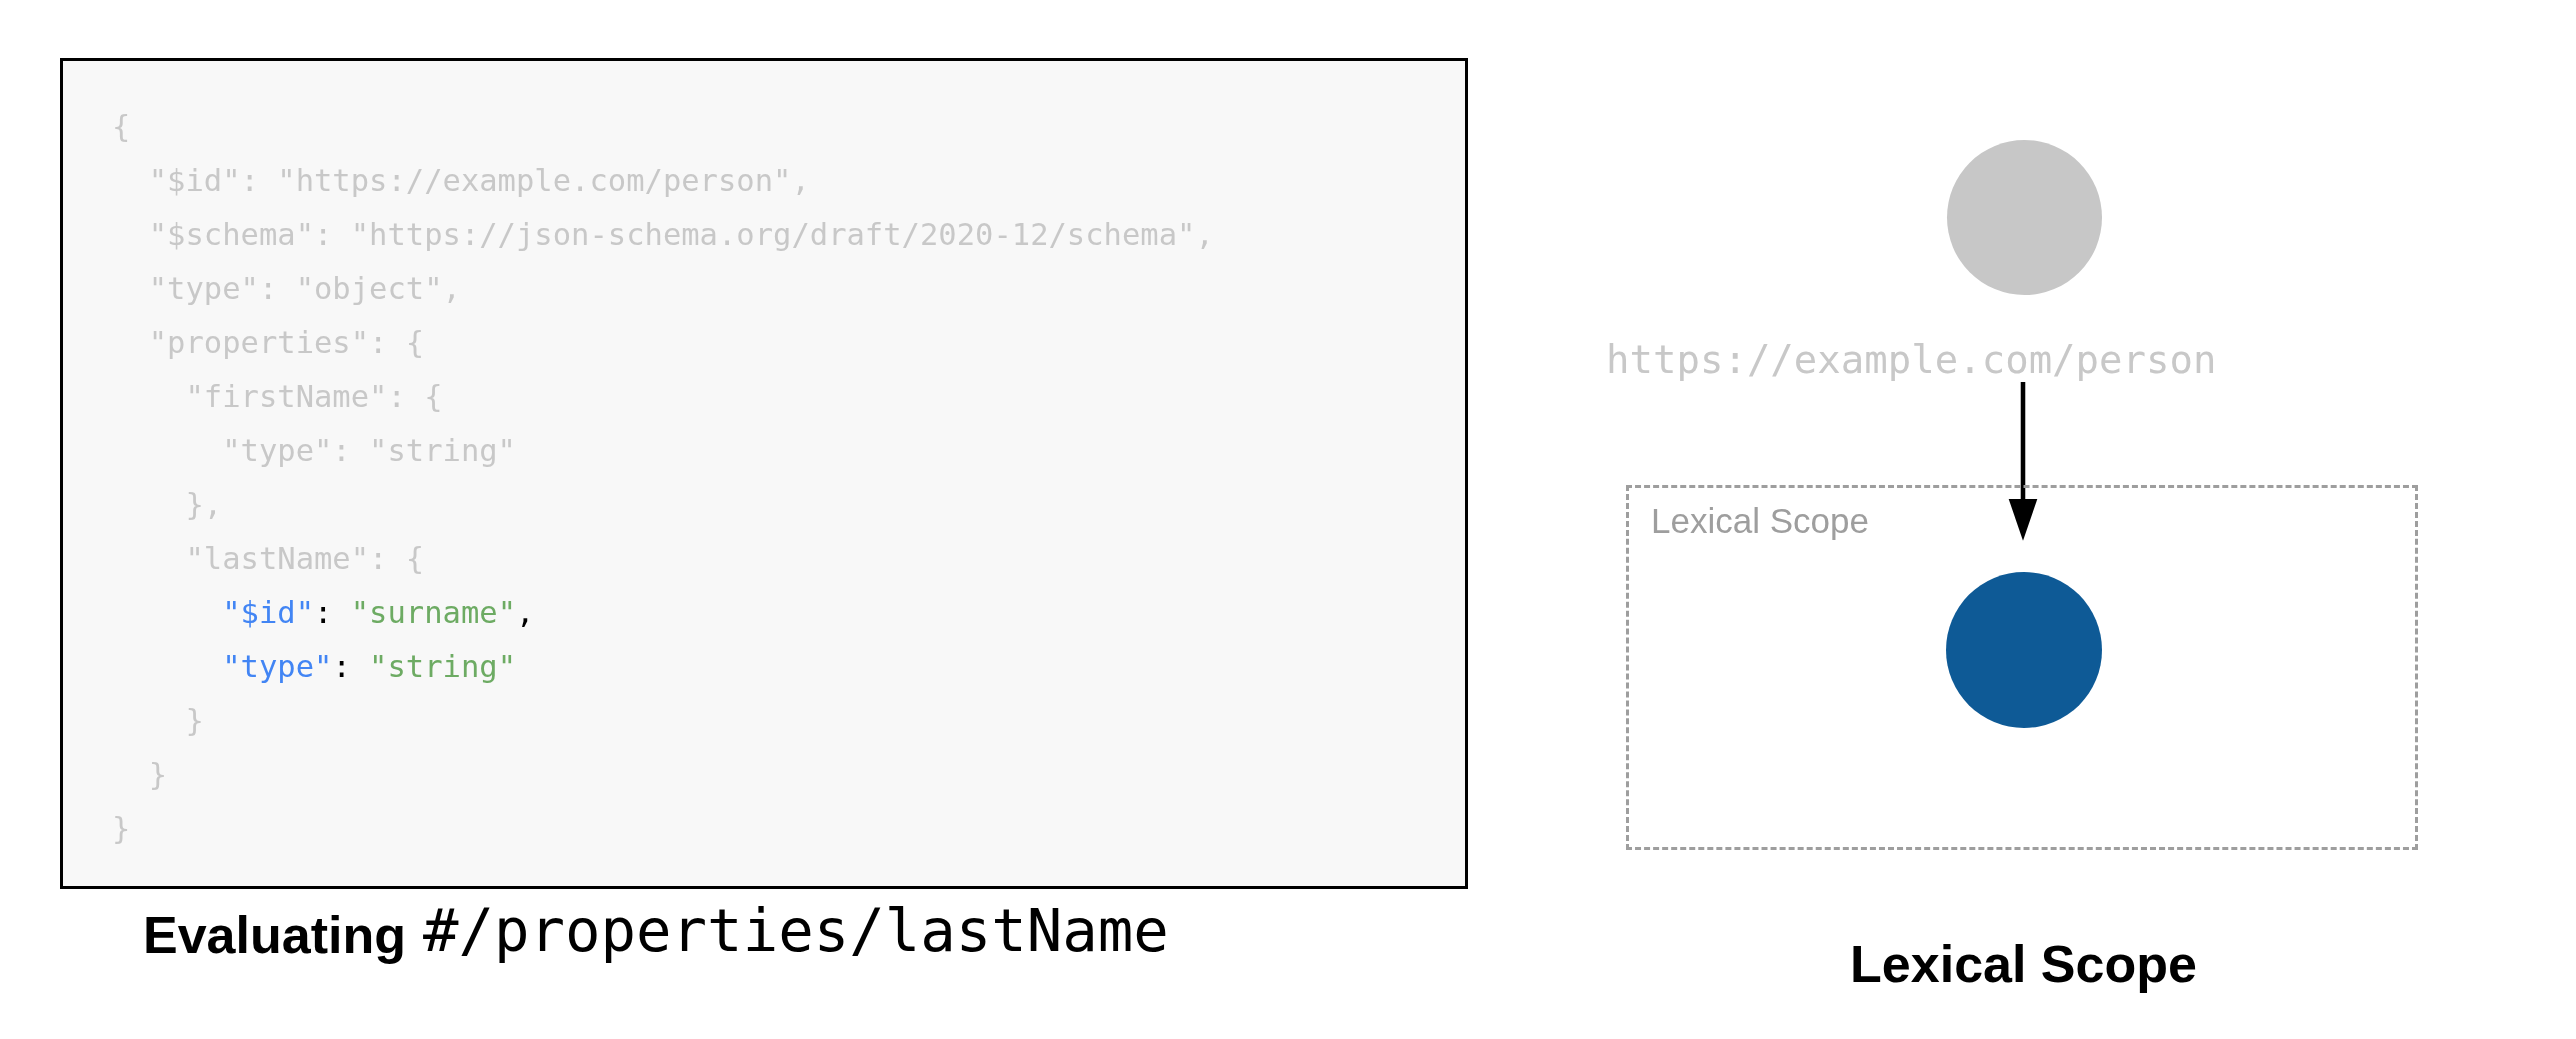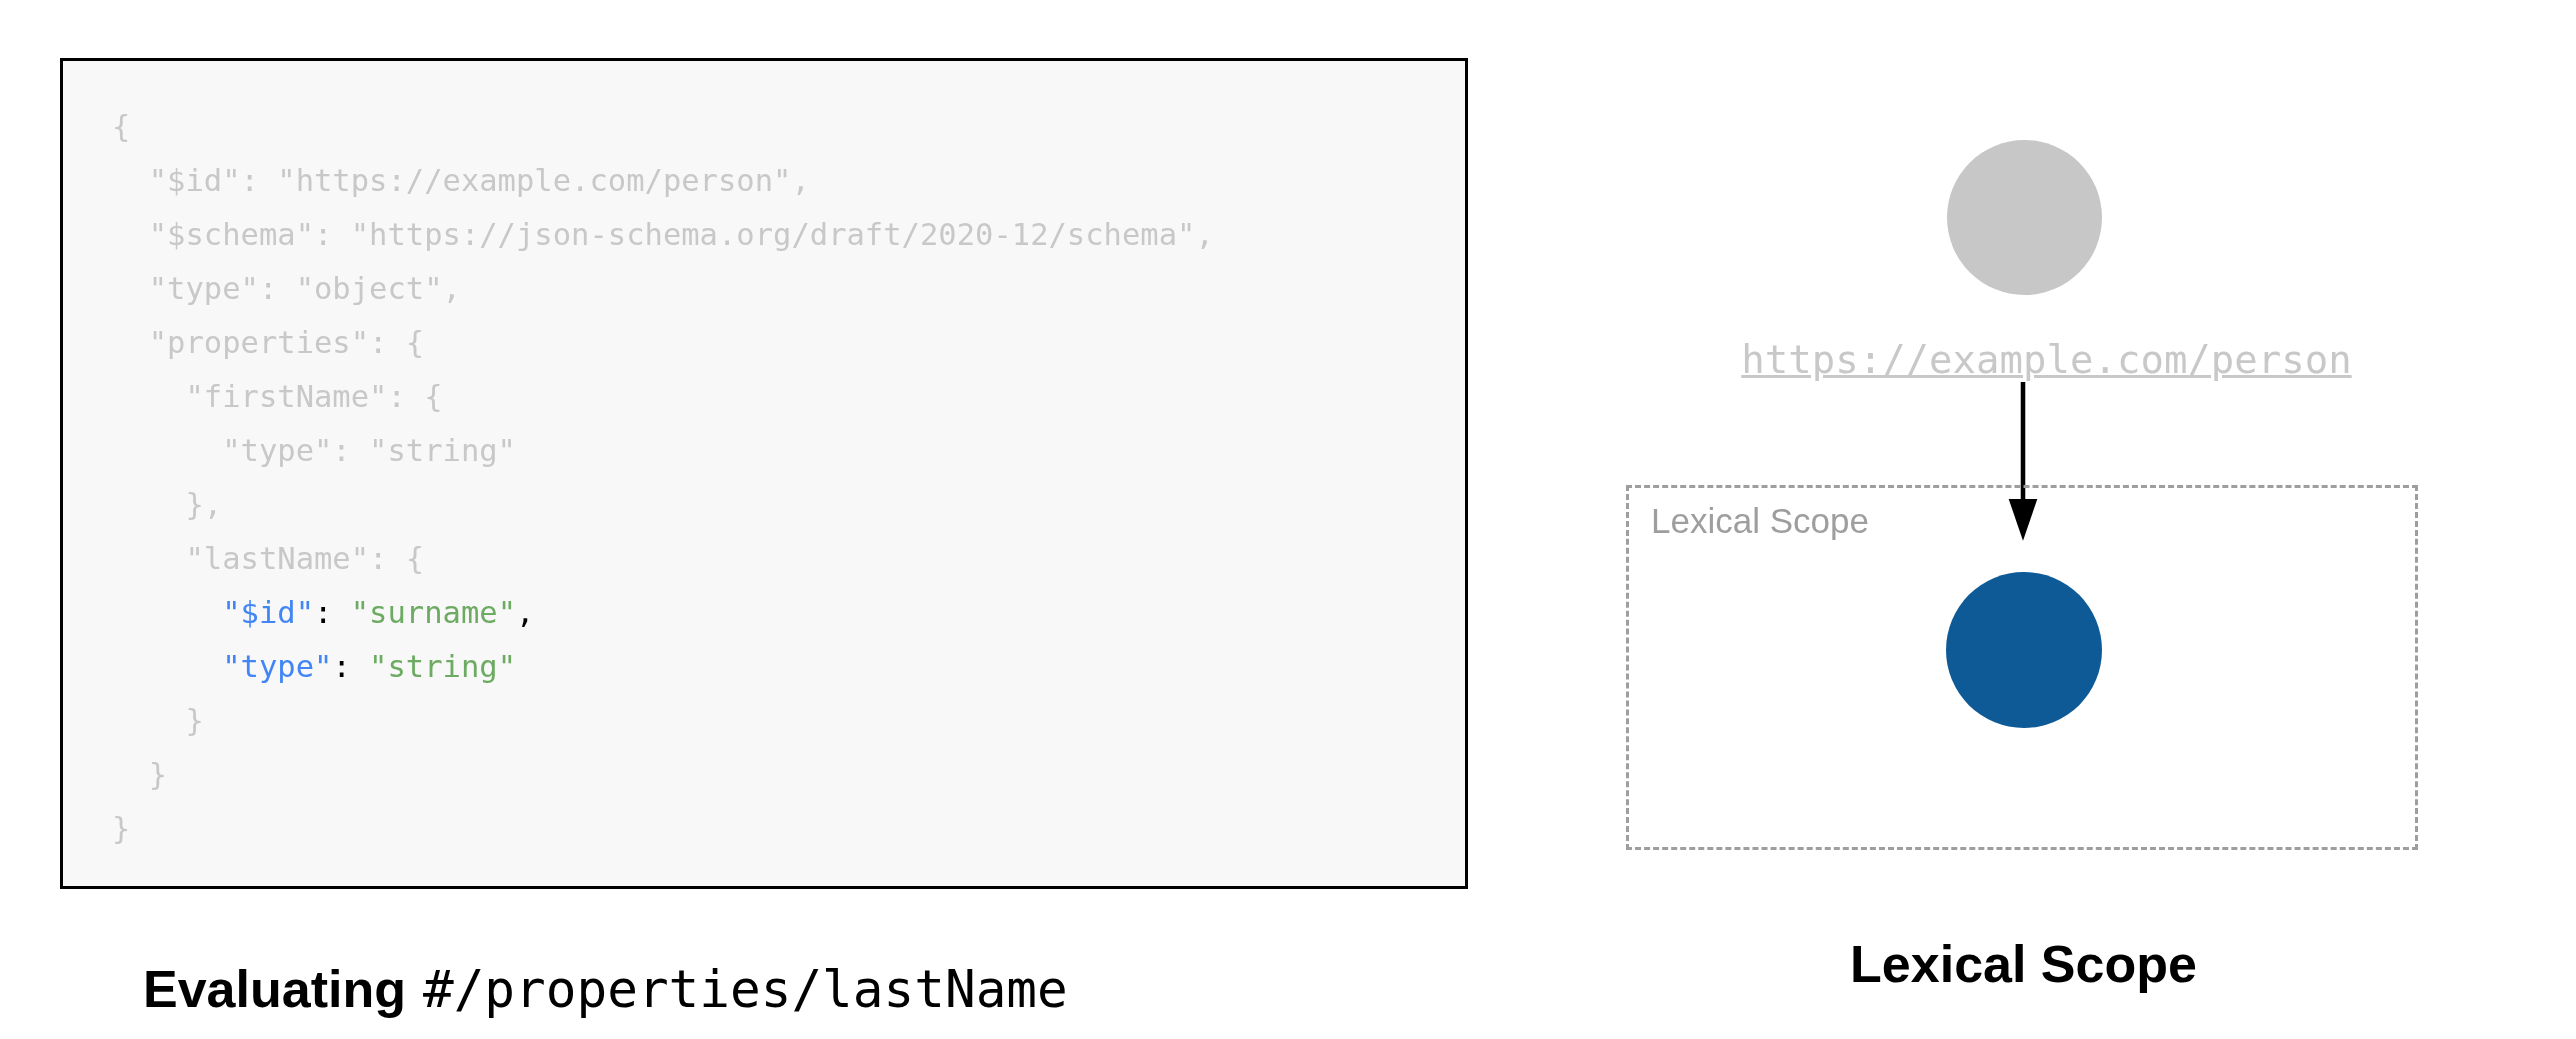--- a/index.html
+++ b/index.html
@@ -36,54 +36,53 @@
     font-size: 30.5px;
     line-height: 54px;
     white-space: pre;
   }
   .code-line { height: 54px; }
 
   
   .caption-left {
     position: absolute;
     left: 143px;
-    top: 959px;
+    top: 896px;
     display: flex;
     align-items: flex-end;
     gap: 17px;
     color: #000;
   }
   .caption-left .cap-bold {
     font-family: "Liberation Sans", sans-serif;
     font-weight: bold;
     font-size: 52px;
   }
   .caption-left .cap-mono {
     font-family: "DejaVu Sans Mono", monospace;
-    font-size: 51px;
+    font-size: 59px;
   }
 
   
   .node-circle {
     position: absolute;
     border-radius: 50%;
   }
   .root-circle { left: 1947px; top: 140px; width: 155px; height: 155px; }
   .child-circle { left: 1946px; top: 572px; width: 156px; height: 156px; }
 
   .uri-label {
     position: absolute;
-    left: 1657px;
+    left: 1606px;
     width: 779px;
-    text-align: center;
+    text-align: left;
     font-family: "DejaVu Sans Mono", monospace;
     font-size: 39px;
     line-height: 43px;
     white-space: nowrap;
-    text-decoration: underline;
   }
   .root-uri { top: 338px; }
   .child-uri { top: 773px; }
 
   .arrow-svg {
     position: absolute;
     left: 2002px;
     top: 382px;
     width: 42px;
     height: 160px;

